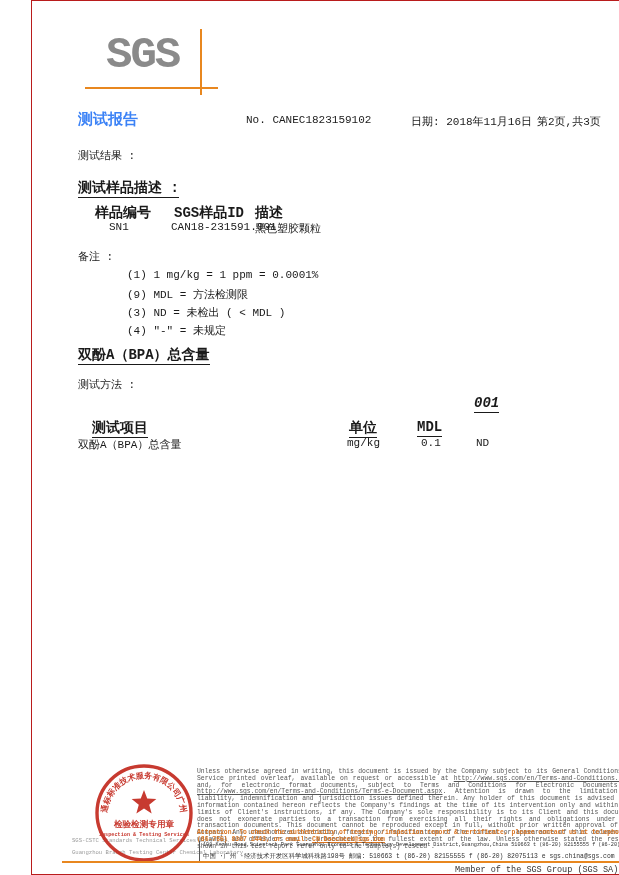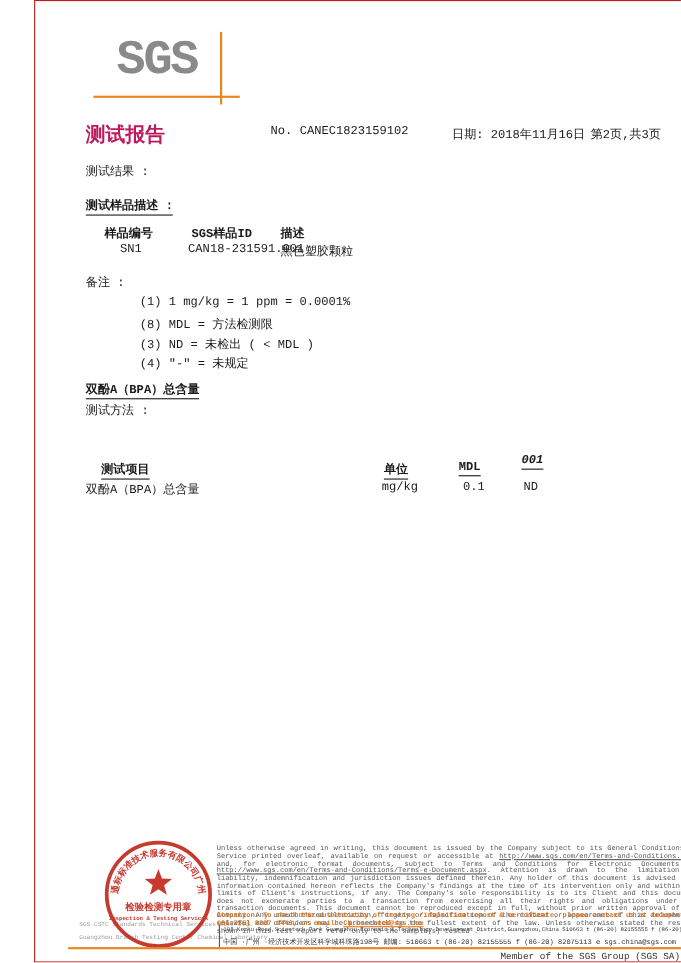--- a/index.html
+++ b/index.html
@@ -7,23 +7,23 @@
     position:relative;width:617px;height:873px;background:#fff;
     border:1px solid #b91c1c;overflow:hidden;
     font-family:Liberation Mono, monospace;color:#222;margin-left:31px;
   }
   .abs{position:absolute;}
   
   .logo-text{font-weight:bold;color:#8a8a8a;font-size:44px;letter-spacing:-2px;
     transform:scale(1,1.3);transform-origin:top left;line-height:1;}
   .orange{background:#e8871f;}
   
-  .title{font-size:18px;font-weight:bold;color:#be185d;}
+  .title{font-size:15px;font-weight:bold;color:#3b82f6;}
   .t11{font-size:11px;color:#1a1a1a;}
-  .t11b{font-size:11px;font-weight:bold;color:#1a1a1a;}
+  .t11b{font-size:14px;font-weight:bold;color:#1a1a1a;}
   .ul{border-bottom:1px solid #1a1a1a;padding-bottom:1px;}
   .it{font-style:italic;}
   
   .legal{font-size:6.4px;line-height:6.8px;color:#555;text-align:justify;}
   .legal a,.link{color:#555;text-decoration:underline;cursor:pointer;}
   .attn{font-size:6.4px;line-height:6.9px;color:#d9731f;font-weight:bold;}
   .attn .link{color:#d9731f;}
   .addr{font-size:5.2px;color:#333;white-space:nowrap;}
   .gray-co{font-size:5.6px;color:#9b9b9b;white-space:nowrap;}
   .member{font-size:8.5px;color:#333;}
@@ -51,31 +51,31 @@
 
   <div class="abs t11b" style="left:63px;top:203px;">样品编号</div>
   <div class="abs t11b" style="left:142px;top:203px;">SGS样品ID</div>
   <div class="abs t11b" style="left:223px;top:203px;">描述</div>
   <div class="abs t11" style="left:77px;top:220px;">SN1</div>
   <div class="abs t11" style="left:139px;top:220px;">CAN18-231591.001</div>
   <div class="abs t11" style="left:223px;top:220px;">黑色塑胶颗粒</div>
 
   <div class="abs t11" style="left:46px;top:248px;">备注 :</div>
   <div class="abs t11" style="left:95px;top:268px;">(1) 1 mg/kg = 1 ppm = 0.0001%</div>
-  <div class="abs t11" style="left:95px;top:286px;">(8) MDL = 方法检测限</div>
+  <div class="abs t11" style="left:95px;top:286px;">(9) MDL = 方法检测限</div>
   <div class="abs t11" style="left:95px;top:304px;">(3) ND = 未检出 ( &lt; MDL )</div>
   <div class="abs t11" style="left:95px;top:322px;">(4) "-" = 未规定</div>
 
   <div class="abs t11b" style="left:46px;top:345px;"><span class="ul">双酚A（BPA）总含量</span></div>
-  <div class="abs t11" style="left:46px;top:364px;">测试方法 :</div>
+  <div class="abs t11" style="left:46px;top:376px;">测试方法 :</div>
 
   <div class="abs t11b" style="left:60px;top:418px;"><span class="ul">测试项目</span></div>
   <div class="abs t11b" style="left:317px;top:418px;"><span class="ul">单位</span></div>
   <div class="abs t11b" style="left:385px;top:418px;"><span class="ul">MDL</span></div>
-  <div class="abs t11b it" style="left:442px;top:412px;"><span class="ul">001</span></div>
+  <div class="abs t11b it" style="left:442px;top:394px;"><span class="ul">001</span></div>
   <div class="abs t11" style="left:46px;top:436px;">双酚A（BPA）总含量</div>
   <div class="abs t11" style="left:315px;top:436px;">mg/kg</div>
   <div class="abs t11" style="left:389px;top:436px;text-align:right;">0.1</div>
   <div class="abs t11" style="left:444px;top:436px;">ND</div>
 
   <div class="abs gray-co" style="left:40px;top:836px;">SGS-CSTC Standards Technical Services Co., Ltd.</div>
   <div class="abs gray-co" style="left:40px;top:848px;">Guangzhou Branch Testing Center Chemical Laboratory.</div>
 
   <div class="abs stamp" style="left:62px;top:762px;width:100px;height:100px;">
     <svg width="100" height="100" viewBox="0 0 100 100">

